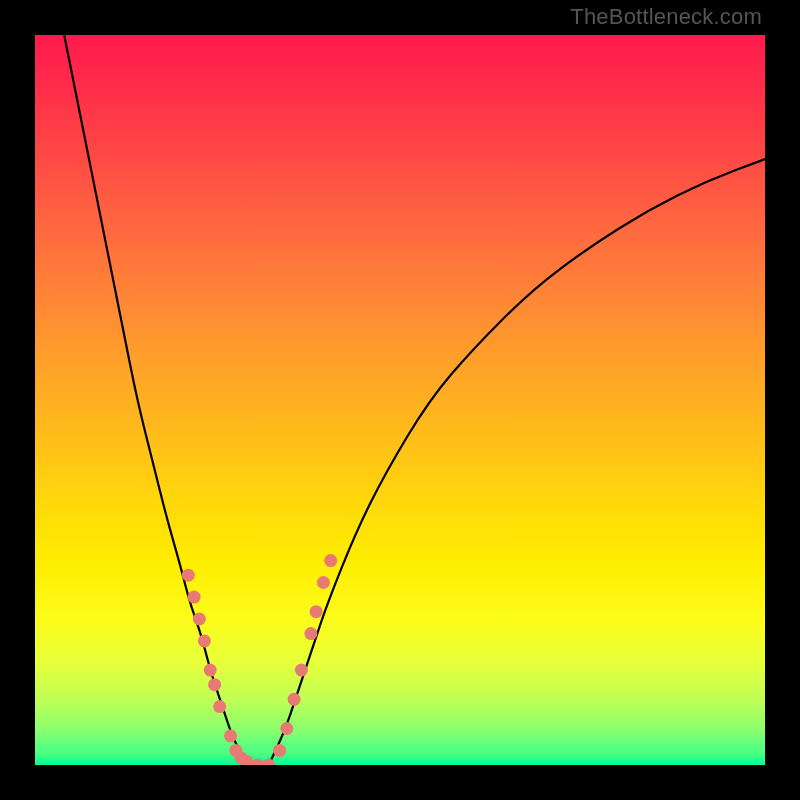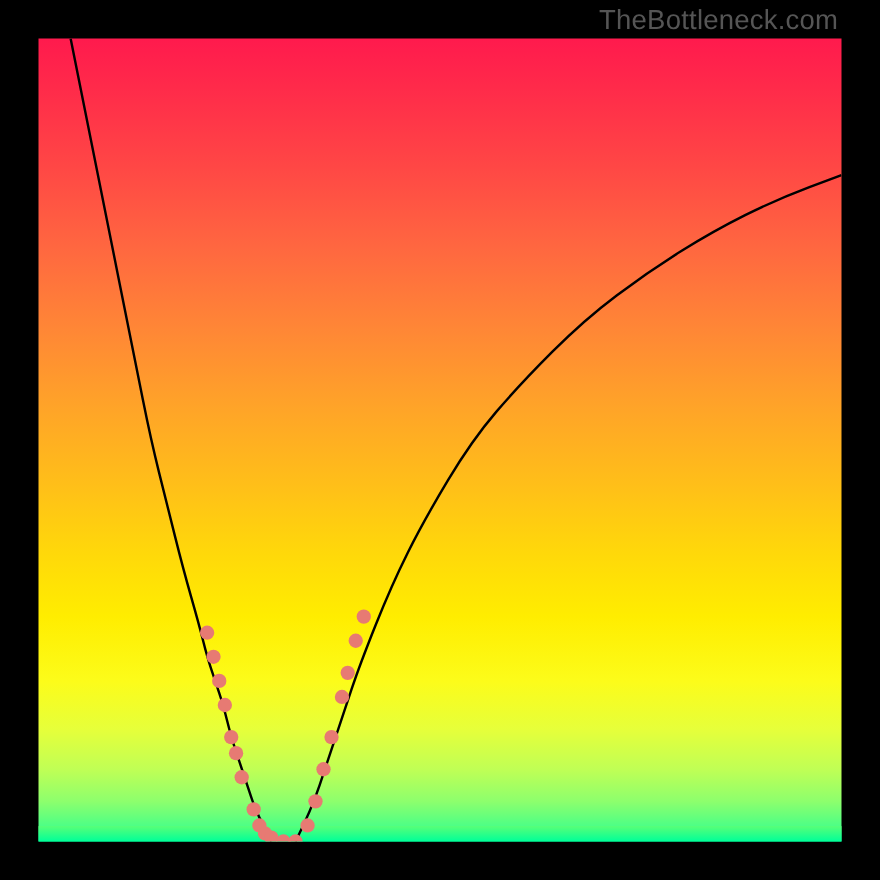--- a/index.html
+++ b/index.html
@@ -26,21 +26,21 @@
       #c0ff55 91%,
       #8dff6d 95%,
       #4fff85 98%,
       #00ff99 100%);
   }
   .watermark {
     position: absolute;
     top: 4px;
     right: 38px;
     color: #555;
-    font-size: 25px;
+    font-size: 22px;
     font-weight: 500;
     letter-spacing: 0.2px;
   }
   svg.curve {
     position: absolute;
     left: 0;
     top: 0;
     width: 730px;
     height: 730px;
   }

